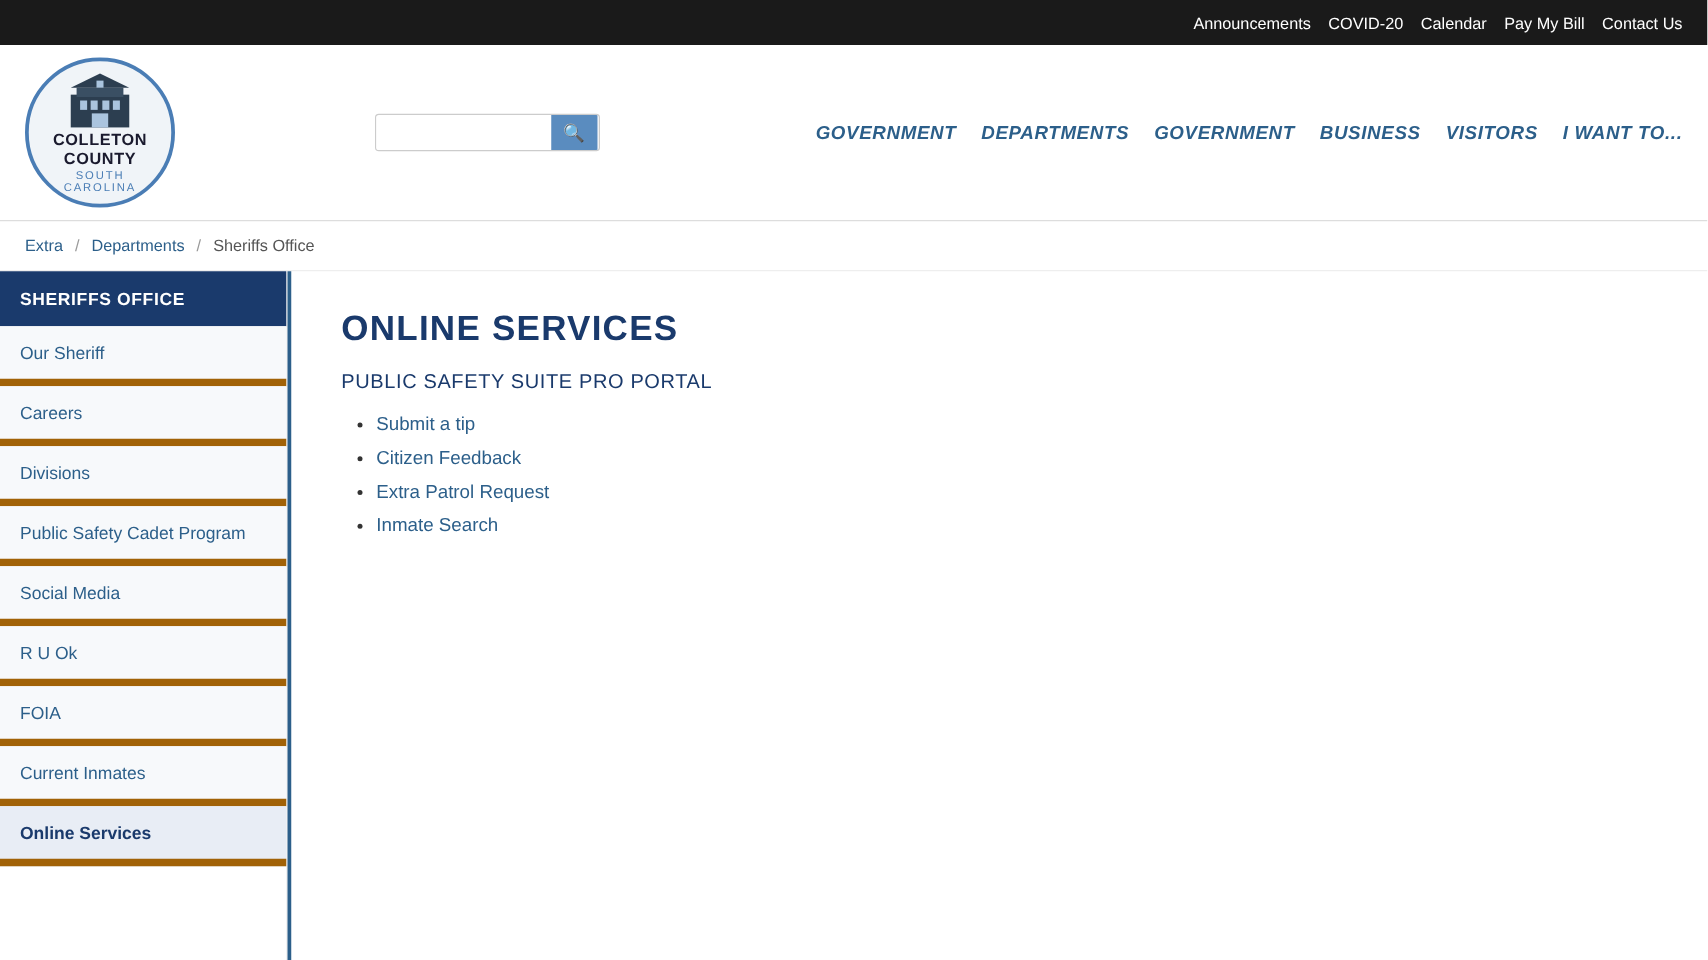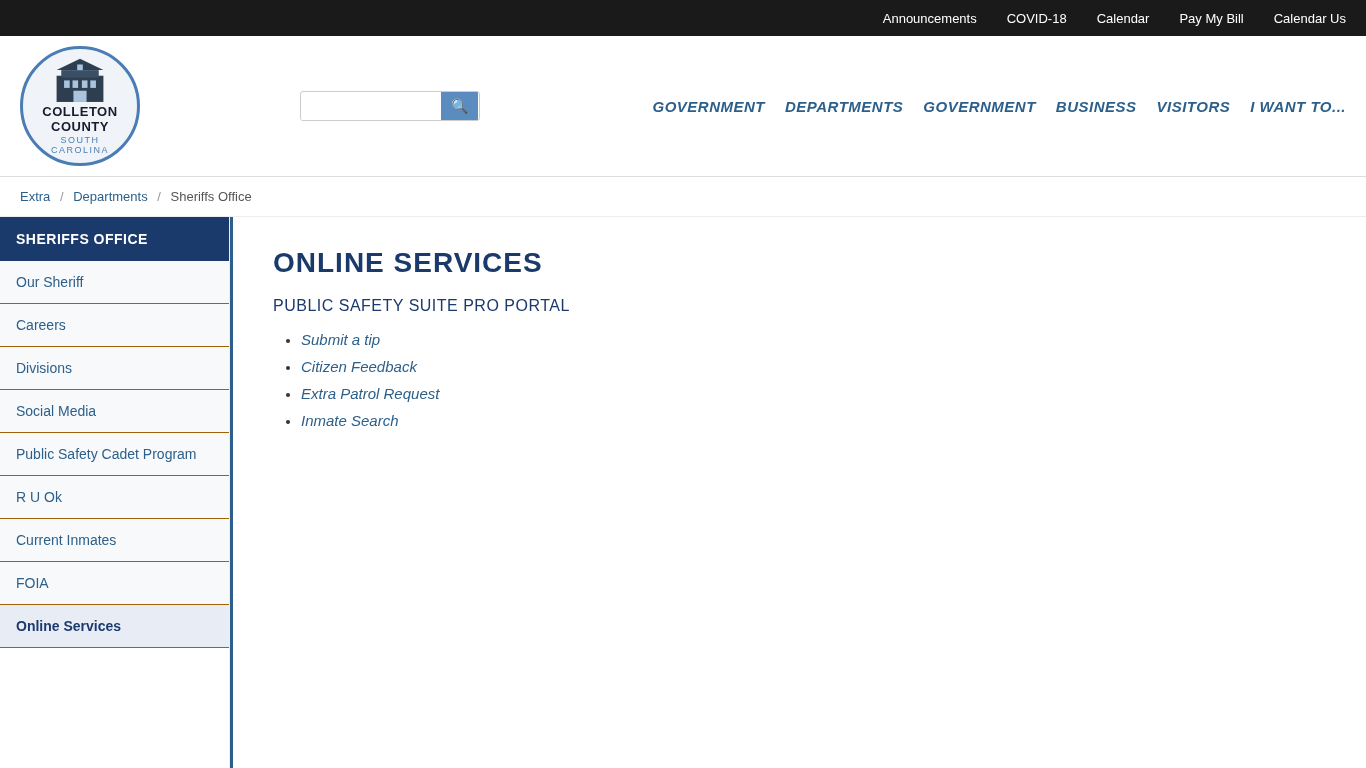--- a/index.html
+++ b/index.html
@@ -7,21 +7,21 @@
 
     
     .top-bar {
       background: #1a1a1a;
       color: #fff;
       display: flex;
       justify-content: flex-end;
       align-items: center;
       padding: 0 20px;
       height: 36px;
-      gap: 30px;
+      gap: 14px;
     }
     .top-bar a {
       color: #fff;
       text-decoration: none;
       font-size: 13px;
     }
 
     
     .header {
       display: flex;
@@ -127,21 +127,21 @@
       font-weight: bold;
       padding: 14px 16px;
       letter-spacing: 0.5px;
     }
     .sidebar-item {
       display: block;
       padding: 13px 16px;
       color: #2c5f8a;
       text-decoration: none;
       font-size: 14px;
-      border-bottom: 1px solid #a16207;
+      border-bottom: 6px solid #a16207;
       background: #f7f9fb;
       transition: background 0.2s;
     }
     .sidebar-item.active {
       background: #e8edf5;
       font-weight: bold;
       color: #1a3a6c;
     }
 
     
@@ -163,21 +163,20 @@
       font-size: 16px;
       font-weight: normal;
       color: #1a3a6c;
       text-transform: uppercase;
       letter-spacing: 0.5px;
       margin-bottom: 16px;
     }
     .link-list {
       list-style: disc;
       padding-left: 28px;
-      font-style: italic;
     }
     .link-list li {
       margin-bottom: 10px;
     }
     .link-list li a {
       color: #2c5f8a;
       text-decoration: none;
       font-size: 15px;
     }
 
@@ -208,24 +207,24 @@
       color: #4a7db5;
       letter-spacing: 1.5px;
       text-align: center;
     }
   </style>
 </head>
 <body>
 
 <div class="top-bar">
   <a href="#">Announcements</a>
-  <a href="#">COVID-18</a>
+  <a href="#">COVID-20</a>
   <a href="#">Calendar</a>
   <a href="#">Pay My Bill</a>
-  <a href="#">Calendar Us</a>
+  <a href="#">Contact Us</a>
 </div>
 
 <div class="header">
   <div class="logo-area">
     <div class="logo-circle">
       <div class="logo-inner">
 
         <svg class="logo-building-svg" viewBox="0 0 60 50">
           <rect x="5" y="20" width="50" height="28" fill="#2c3e50"></rect>
           <rect x="10" y="14" width="40" height="8" fill="#3a4f63"></rect>
@@ -268,25 +267,25 @@
   <span class="current">Sheriffs Office</span>
 </div>
 
 <div class="content-wrapper">
 
   <div class="sidebar">
     <div class="sidebar-title">SHERIFFS OFFICE</div>
     <a href="#" class="sidebar-item">Our Sheriff</a>
     <a href="#" class="sidebar-item">Careers</a>
     <a href="#" class="sidebar-item">Divisions</a>
+    <a href="#" class="sidebar-item">Public Safety Cadet Program</a>
     <a href="#" class="sidebar-item">Social Media</a>
-    <a href="#" class="sidebar-item">Public Safety Cadet Program</a>
     <a href="#" class="sidebar-item">R U Ok</a>
+    <a href="#" class="sidebar-item">FOIA</a>
     <a href="#" class="sidebar-item">Current Inmates</a>
-    <a href="#" class="sidebar-item">FOIA</a>
     <a href="#" class="sidebar-item active">Online Services</a>
   </div>
 
   <div class="main-content">
     <h1 class="page-title">ONLINE SERVICES</h1>
     <div class="section-subtitle">PUBLIC SAFETY SUITE PRO PORTAL</div>
     <ul class="link-list">
       <li>
         <a href="#">Submit a tip</a>
       </li>

